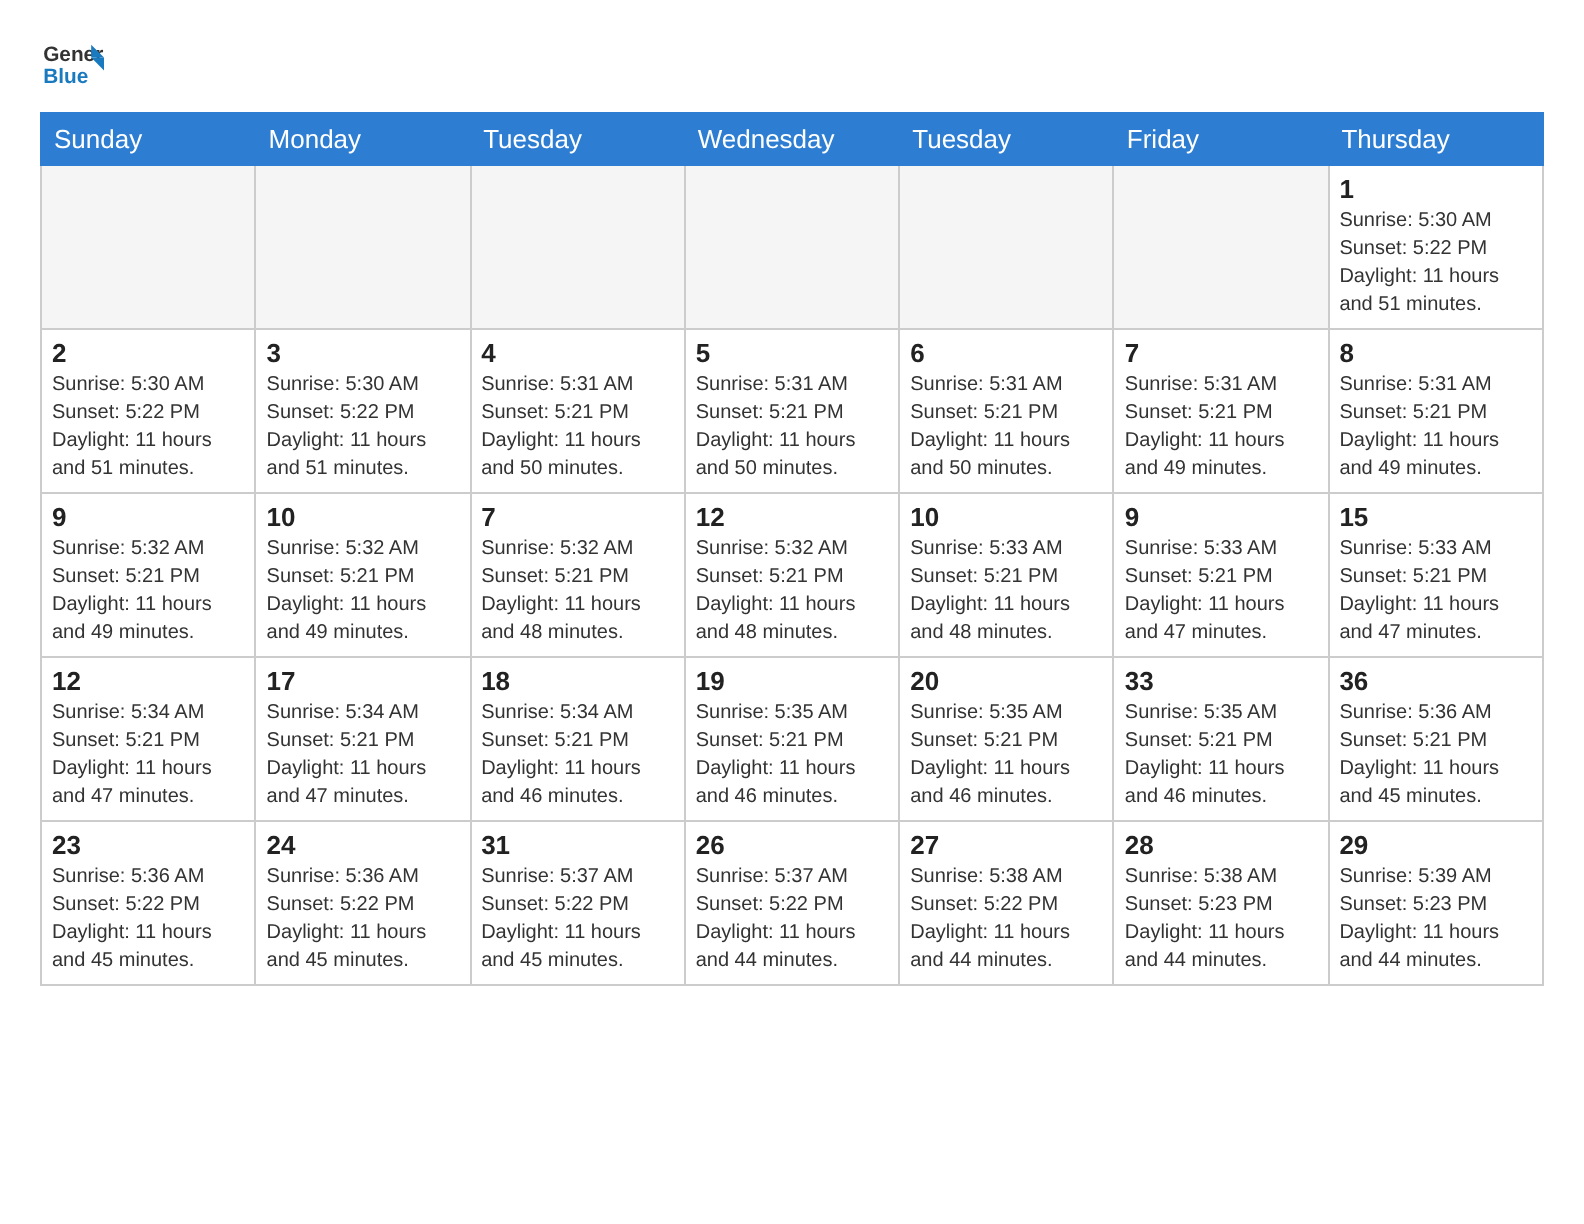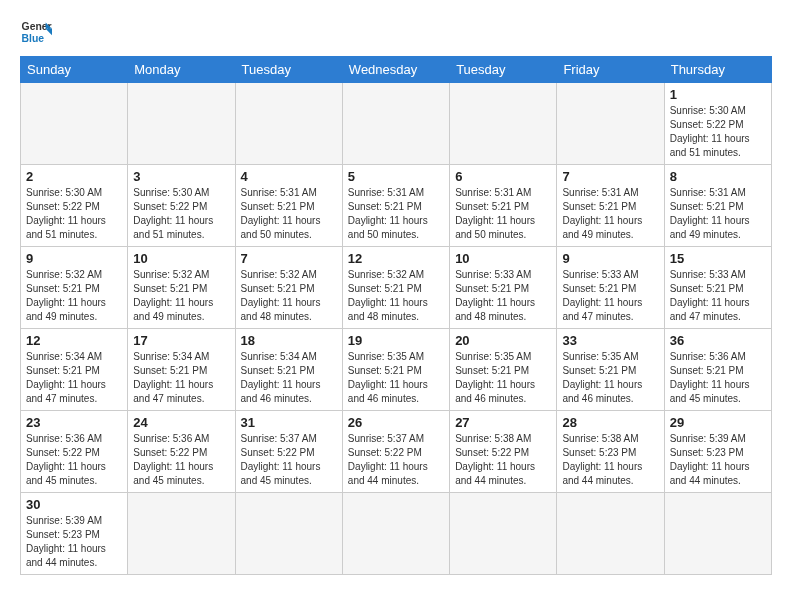--- a/index.html
+++ b/index.html
@@ -231,26 +231,14 @@
         </td>
         <td>
           <span class="day-number">28</span>
           <div class="day-info">Sunrise: 5:38 AM<br>Sunset: 5:23 PM<br>Daylight: 11 hours and 44 minutes.</div>
         </td>
         <td>
           <span class="day-number">29</span>
           <div class="day-info">Sunrise: 5:39 AM<br>Sunset: 5:23 PM<br>Daylight: 11 hours and 44 minutes.</div>
         </td>
       </tr>
-      <tr>
-        <td>
-          <span class="day-number">30</span>
-          <div class="day-info">Sunrise: 5:39 AM<br>Sunset: 5:23 PM<br>Daylight: 11 hours and 44 minutes.</div>
-        </td>
-        <td class="empty"></td>
-        <td class="empty"></td>
-        <td class="empty"></td>
-        <td class="empty"></td>
-        <td class="empty"></td>
-        <td class="empty"></td>
-      </tr>
     </tbody>
 </table>
 
 </body></html>

